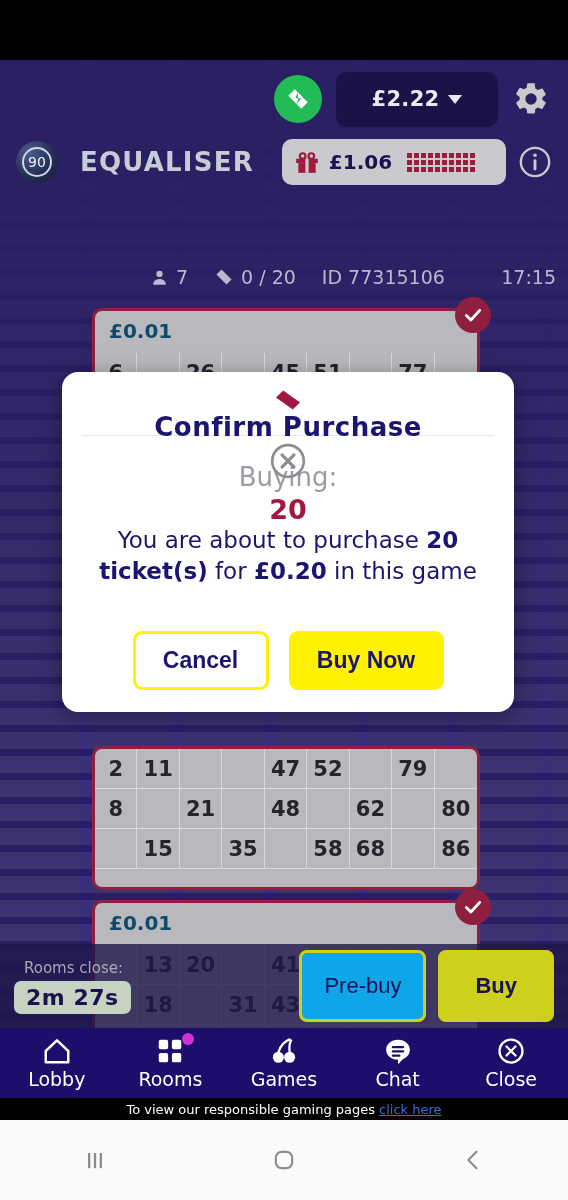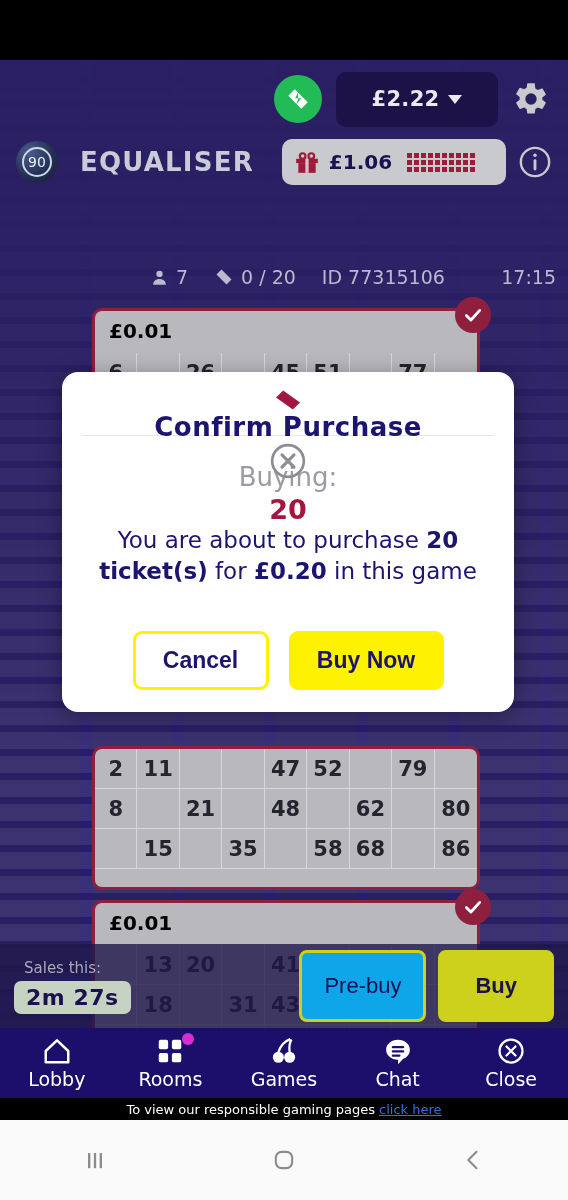--- a/index.html
+++ b/index.html
@@ -119,21 +119,21 @@
     position: absolute; left: 0; top: 188px; width: 568px; height: 835px;
   }
   .ticket {
     position: absolute; left: 92px; width: 388px;
     border: 3px solid #8e1f3f; border-radius: 10px;
     background: #b9b9bd;
     overflow: visible;
   }
   .ticket .price {
     position: absolute; left: 14px; top: 8px;
-    color: #000000; font-size: 20px; font-weight: bold;
+    color: #0c4a6e; font-size: 20px; font-weight: bold;
   }
   .tick-check {
     position: absolute; right: -14px; top: -14px;
     width: 36px; height: 36px; border-radius: 50%;
     background: #8e1f3f;
     display: flex; align-items: center; justify-content: center;
   }
   .grid9 {
     position: absolute; left: 0; right: 0; top: 42px;
     display: grid; grid-template-columns: repeat(9, 1fr);
@@ -441,21 +441,21 @@
           <div class="cell"></div>
           <div class="cell"></div>
           <div class="cell"></div>
         </div>
       </div>
 
     </div>
 
     <div class="action-bar">
       <div class="sales-block">
-        <span class="sales-label">Sales this:</span>
+        <span class="sales-label">Rooms close:</span>
         <span class="sales-timer">2m 27s</span>
       </div>
       <div class="act-btns">
         <button class="btn-prebuy">Pre-buy</button>
         <button class="btn-buy">Buy</button>
       </div>
     </div>
 
     <div class="bottom-nav">
       <div class="nav-item">

